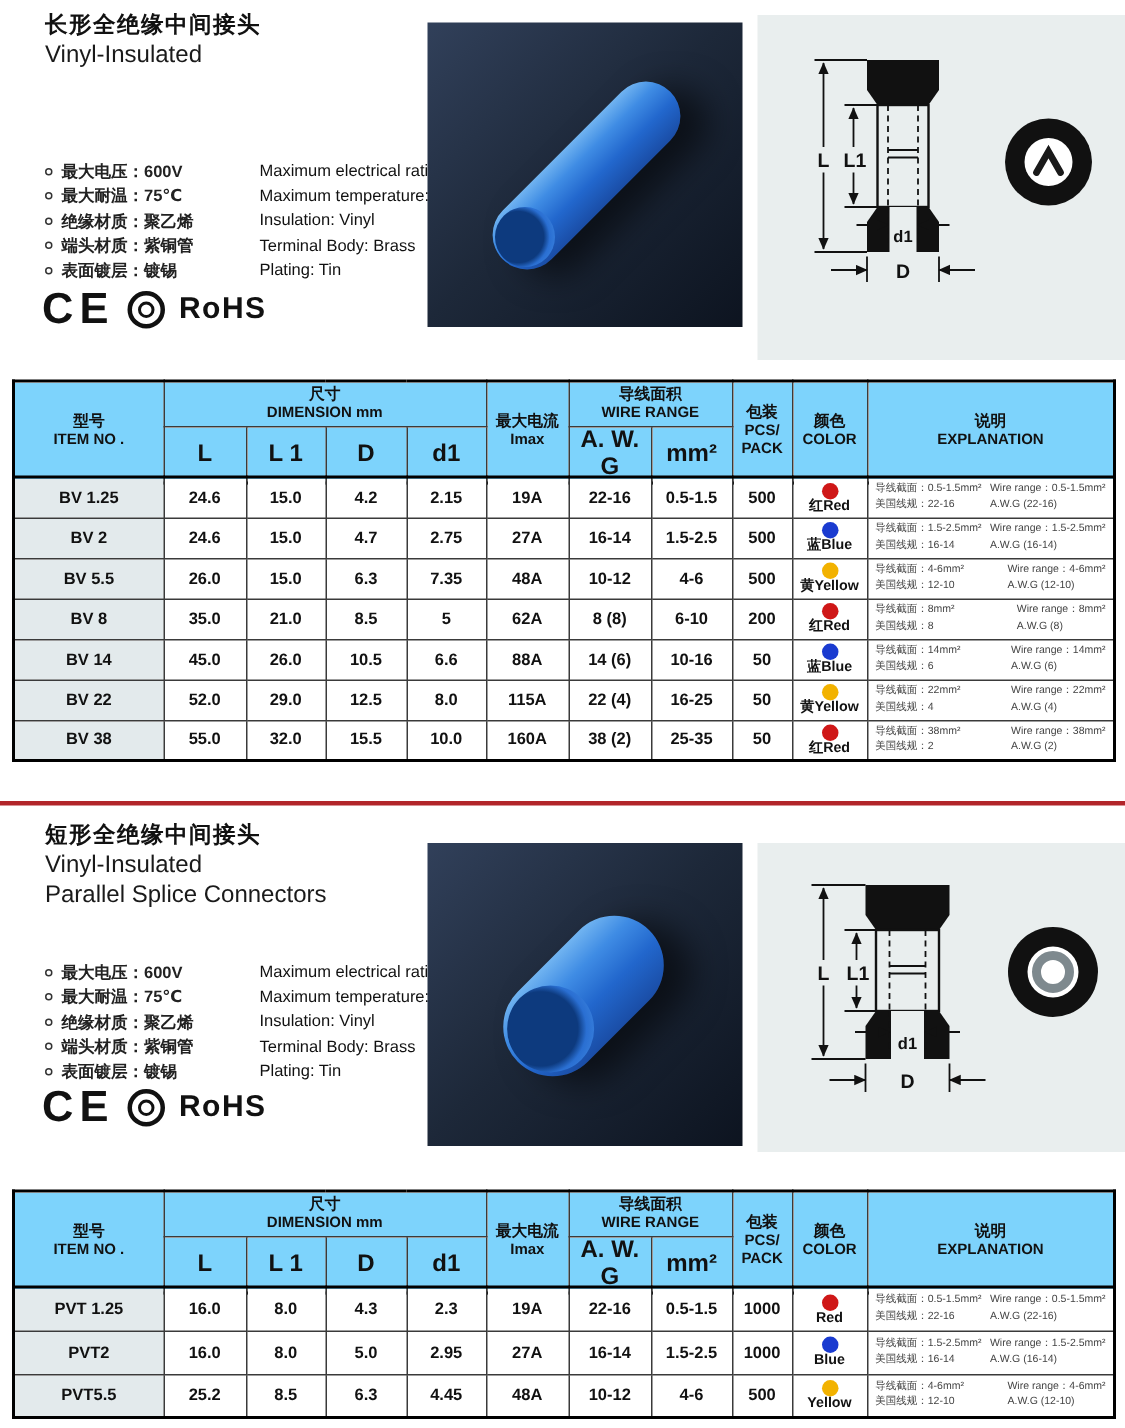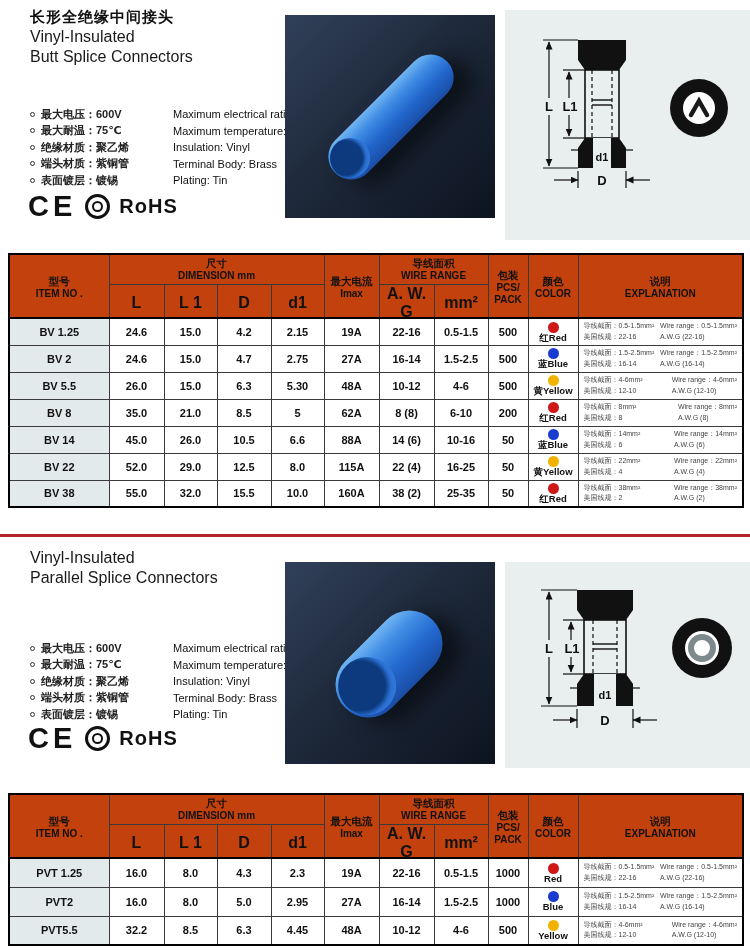--- a/index.html
+++ b/index.html
@@ -49,21 +49,21 @@
 .cert-circle{width:25px;height:25px;border:3px solid #111;border-radius:50%;
   display:flex;align-items:center;justify-content:center}
 .cert-inner{width:11px;height:11px;border:2.5px solid #111;border-radius:50%}
 .rohs{font-size:20px;font-weight:bold;letter-spacing:1px}
 
 table.tbl{position:absolute;left:8px;width:734px;border-collapse:collapse;table-layout:fixed;
   border:2px solid #000}
 #thead1{top:253px}#tbody1{top:317px}
 #thead2{top:793px}#tbody2{top:857px}
 .tbl th,.tbl td{border:1px solid #3a3a3a;text-align:center;vertical-align:middle;overflow:hidden;padding:0}
-.head-tbl th{background:#c2410c}
+.head-tbl th{background:#7dd3fc}
 .head-tbl .r1{height:30px}
 .head-tbl .r2 th{height:26px}
 .h-cn{font-size:10.5px;font-weight:bold;line-height:1.2}
 .h-en{font-size:10px;font-weight:bold;line-height:1.2}
 .body-tbl td{background:#fff;font-size:11px;font-weight:bold}
 #tbody1 td{height:27px}
 #tbody2 td{height:29px}
 .item-cell{background:#e3eaec !important}
 .color-cell{padding:1px 0 !important}
 .dot{display:block;width:11px;height:11px;border-radius:50%;margin:1px auto 0}
@@ -71,21 +71,20 @@
 .expl-cell .ex-wrap{display:flex;justify-content:space-between;align-items:center;padding:0 5px;gap:4px}
 .ex-col{font-size:7px;font-weight:normal;color:#444;text-align:left;line-height:1.5;white-space:nowrap}
 </style>
 </head>
 <body>
 
 <div class="section" id="sec1">
   <div class="titles">
     <div class="title-cn">长形全绝缘中间接头</div>
     <div class="title-en">Vinyl-Insulated</div>
-    <div class="title-en">Butt Splice Connectors</div>
   </div>
 
   <div class="specs" id="specs1">
 
       <div class="spec-line">
         <span class="bullet"></span>
         <span class="spec-cn">最大电压：600V</span>
         <span class="spec-en">Maximum electrical rating: 600volts</span>
       </div>
 
@@ -296,21 +295,21 @@
               </div>
             </div>
           </td>
         </tr>
 
         <tr>
           <td class="item-cell">BV 5.5</td>
           <td>26.0</td>
           <td>15.0</td>
           <td>6.3</td>
-          <td>5.30</td>
+          <td>7.35</td>
           <td>48A</td>
           <td>10-12</td>
           <td>4-6</td>
           <td>500</td>
           <td class="color-cell">
             <span class="dot" style="background: rgb(242, 178, 0);"></span>
             <div class="color-label">黄Yellow</div>
           </td>
           <td class="expl-cell">
             <div class="ex-wrap">
@@ -438,20 +437,21 @@
           </td>
         </tr>
       </tbody>
   </table>
 </div>
 
 <div class="sep"></div>
 
 <div class="section" id="sec2">
   <div class="titles" style="top:10px">
+    <div class="title-cn">短形全绝缘中间接头</div>
     <div class="title-en">Vinyl-Insulated</div>
     <div class="title-en">Parallel Splice Connectors</div>
   </div>
 
   <div class="specs" id="specs2">
 
       <div class="spec-line">
         <span class="bullet"></span>
         <span class="spec-cn">最大电压：600V</span>
         <span class="spec-en">Maximum electrical rating: 600volts</span>
@@ -661,21 +661,21 @@
               <div class="ex-col">
                 <div>Wire range：1.5-2.5mm²</div>
                 <div>A.W.G (16-14)</div>
               </div>
             </div>
           </td>
         </tr>
 
         <tr>
           <td class="item-cell">PVT5.5</td>
-          <td>32.2</td>
+          <td>25.2</td>
           <td>8.5</td>
           <td>6.3</td>
           <td>4.45</td>
           <td>48A</td>
           <td>10-12</td>
           <td>4-6</td>
           <td>500</td>
           <td class="color-cell">
             <span class="dot" style="background: rgb(242, 178, 0);"></span>
             <div class="color-label">Yellow</div>

